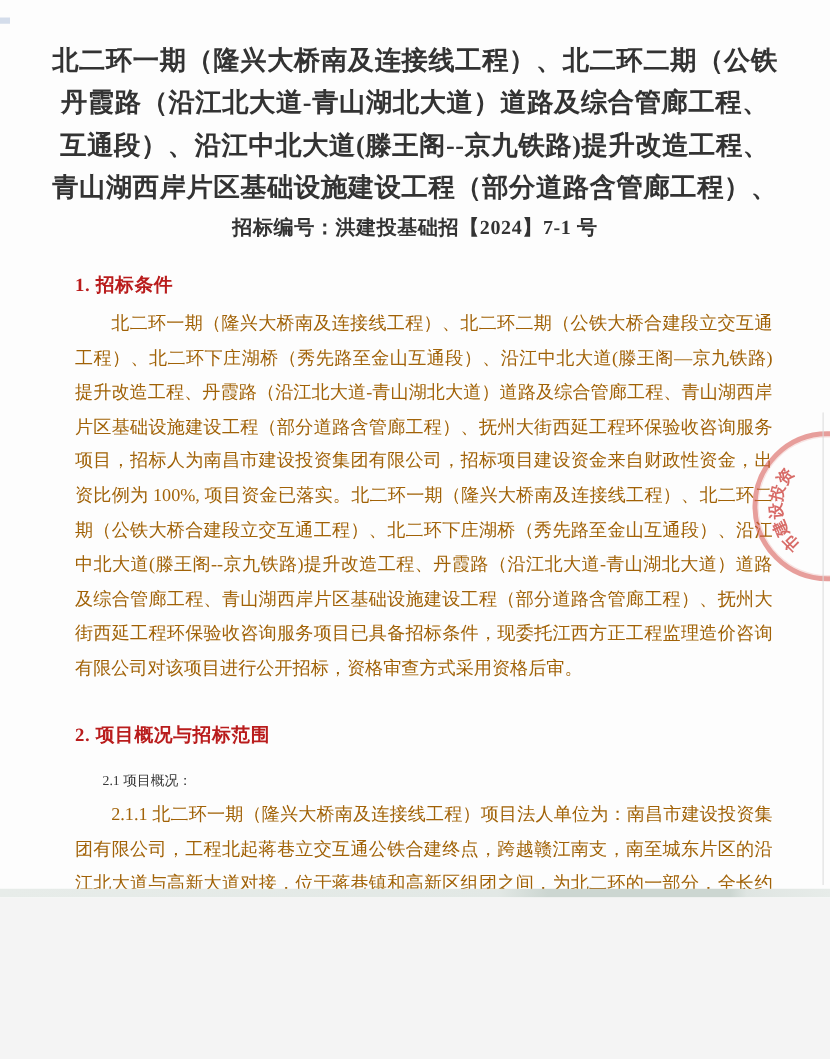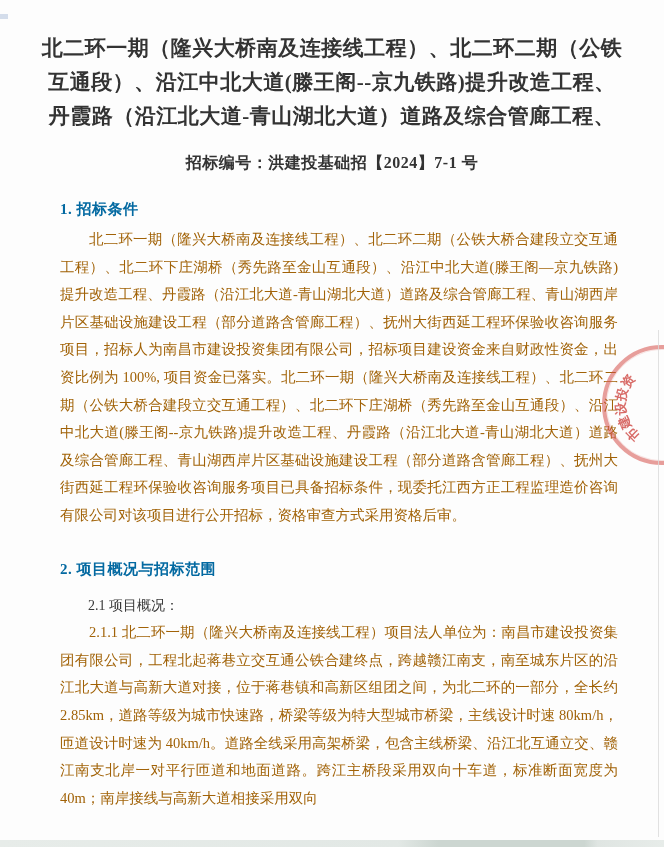--- a/index.html
+++ b/index.html
@@ -3,21 +3,21 @@
 <meta charset="utf-8">
 <style>
   html,body{margin:0;padding:0;}
   body{
     width:664px;height:847px;
     background:#f4f4f4;
     font-family:"Liberation Serif","DejaVu Serif",serif;
   }
   .page{
     position:relative;
-    width:664px;height:847px;
+    width:664px;height:718px;
     background:#fdfdfd;
     overflow:hidden;
     color:#383838;
   }
   
   .corner-mark{
     position:absolute;left:0;top:14px;width:8px;height:5px;
     background:#c9d4e6;opacity:.8;
   }
   .edge-line-right{
@@ -37,39 +37,39 @@
     line-height:34px;
     font-weight:600;
     color:#333;
     letter-spacing:.5px;
   }
   .tender-no{
     text-align:center;
     font-size:16px;
     font-weight:700;
     line-height:30px;
-    margin-top:15px;
+    margin-top:1px;
     color:#333;
     letter-spacing:.5px;
   }
   
   .content{
     margin:0 46px 0 60px;
   }
   .sec-heading{
     font-size:15px;
     font-weight:700;
-    color:#0369a1;
+    color:#b91c1c;
     line-height:22px;
     letter-spacing:.5px;
   }
   .sec-heading.first{margin-top:20px;}
   .sec-heading.second{margin-top:28px;}
   .sub-heading{
-    font-size:14px;
+    font-size:11px;
     line-height:27.6px;
     margin-top:12px;
     text-indent:2em;
     color:#383838;
   }
   p.body-para{
     margin:6px 0 0 0;
     font-size:14.5px;
     line-height:27.6px;
     text-align:justify;
@@ -101,22 +101,23 @@
 </style>
 </head>
 <body>
 
 <div class="page">
 
   <div class="corner-mark"></div>
 
   <div class="title-block">
     <div>北二环一期（隆兴大桥南及连接线工程）、北二环二期（公铁</div>
+    <div>丹霞路（沿江北大道-青山湖北大道）道路及综合管廊工程、</div>
     <div>互通段）、沿江中北大道(滕王阁--京九铁路)提升改造工程、</div>
-    <div>丹霞路（沿江北大道-青山湖北大道）道路及综合管廊工程、</div>
+    <div>青山湖西岸片区基础设施建设工程（部分道路含管廊工程）、</div>
   </div>
 
   <div class="tender-no">招标编号：洪建投基础招【2024】7-1 号</div>
 
   <div class="content">
 
     <div class="sec-heading first">1. 招标条件</div>
 
     <p class="body-para">北二环一期（隆兴大桥南及连接线工程）、北二环二期（公铁大桥合建段立交互通工程）、北二环下庄湖桥（秀先路至金山互通段）、沿江中北大道(滕王阁—京九铁路)提升改造工程、丹霞路（沿江北大道-青山湖北大道）道路及综合管廊工程、青山湖西岸片区基础设施建设工程（部分道路含管廊工程）、抚州大街西延工程环保验收咨询服务项目，招标人为南昌市建设投资集团有限公司，招标项目建设资金来自财政性资金，出资比例为 100%, 项目资金已落实。北二环一期（隆兴大桥南及连接线工程）、北二环二期（公铁大桥合建段立交互通工程）、北二环下庄湖桥（秀先路至金山互通段）、沿江中北大道(滕王阁--京九铁路)提升改造工程、丹霞路（沿江北大道-青山湖北大道）道路及综合管廊工程、青山湖西岸片区基础设施建设工程（部分道路含管廊工程）、抚州大街西延工程环保验收咨询服务项目已具备招标条件，现委托江西方正工程监理造价咨询有限公司对该项目进行公开招标，资格审查方式采用资格后审。</p>
 

